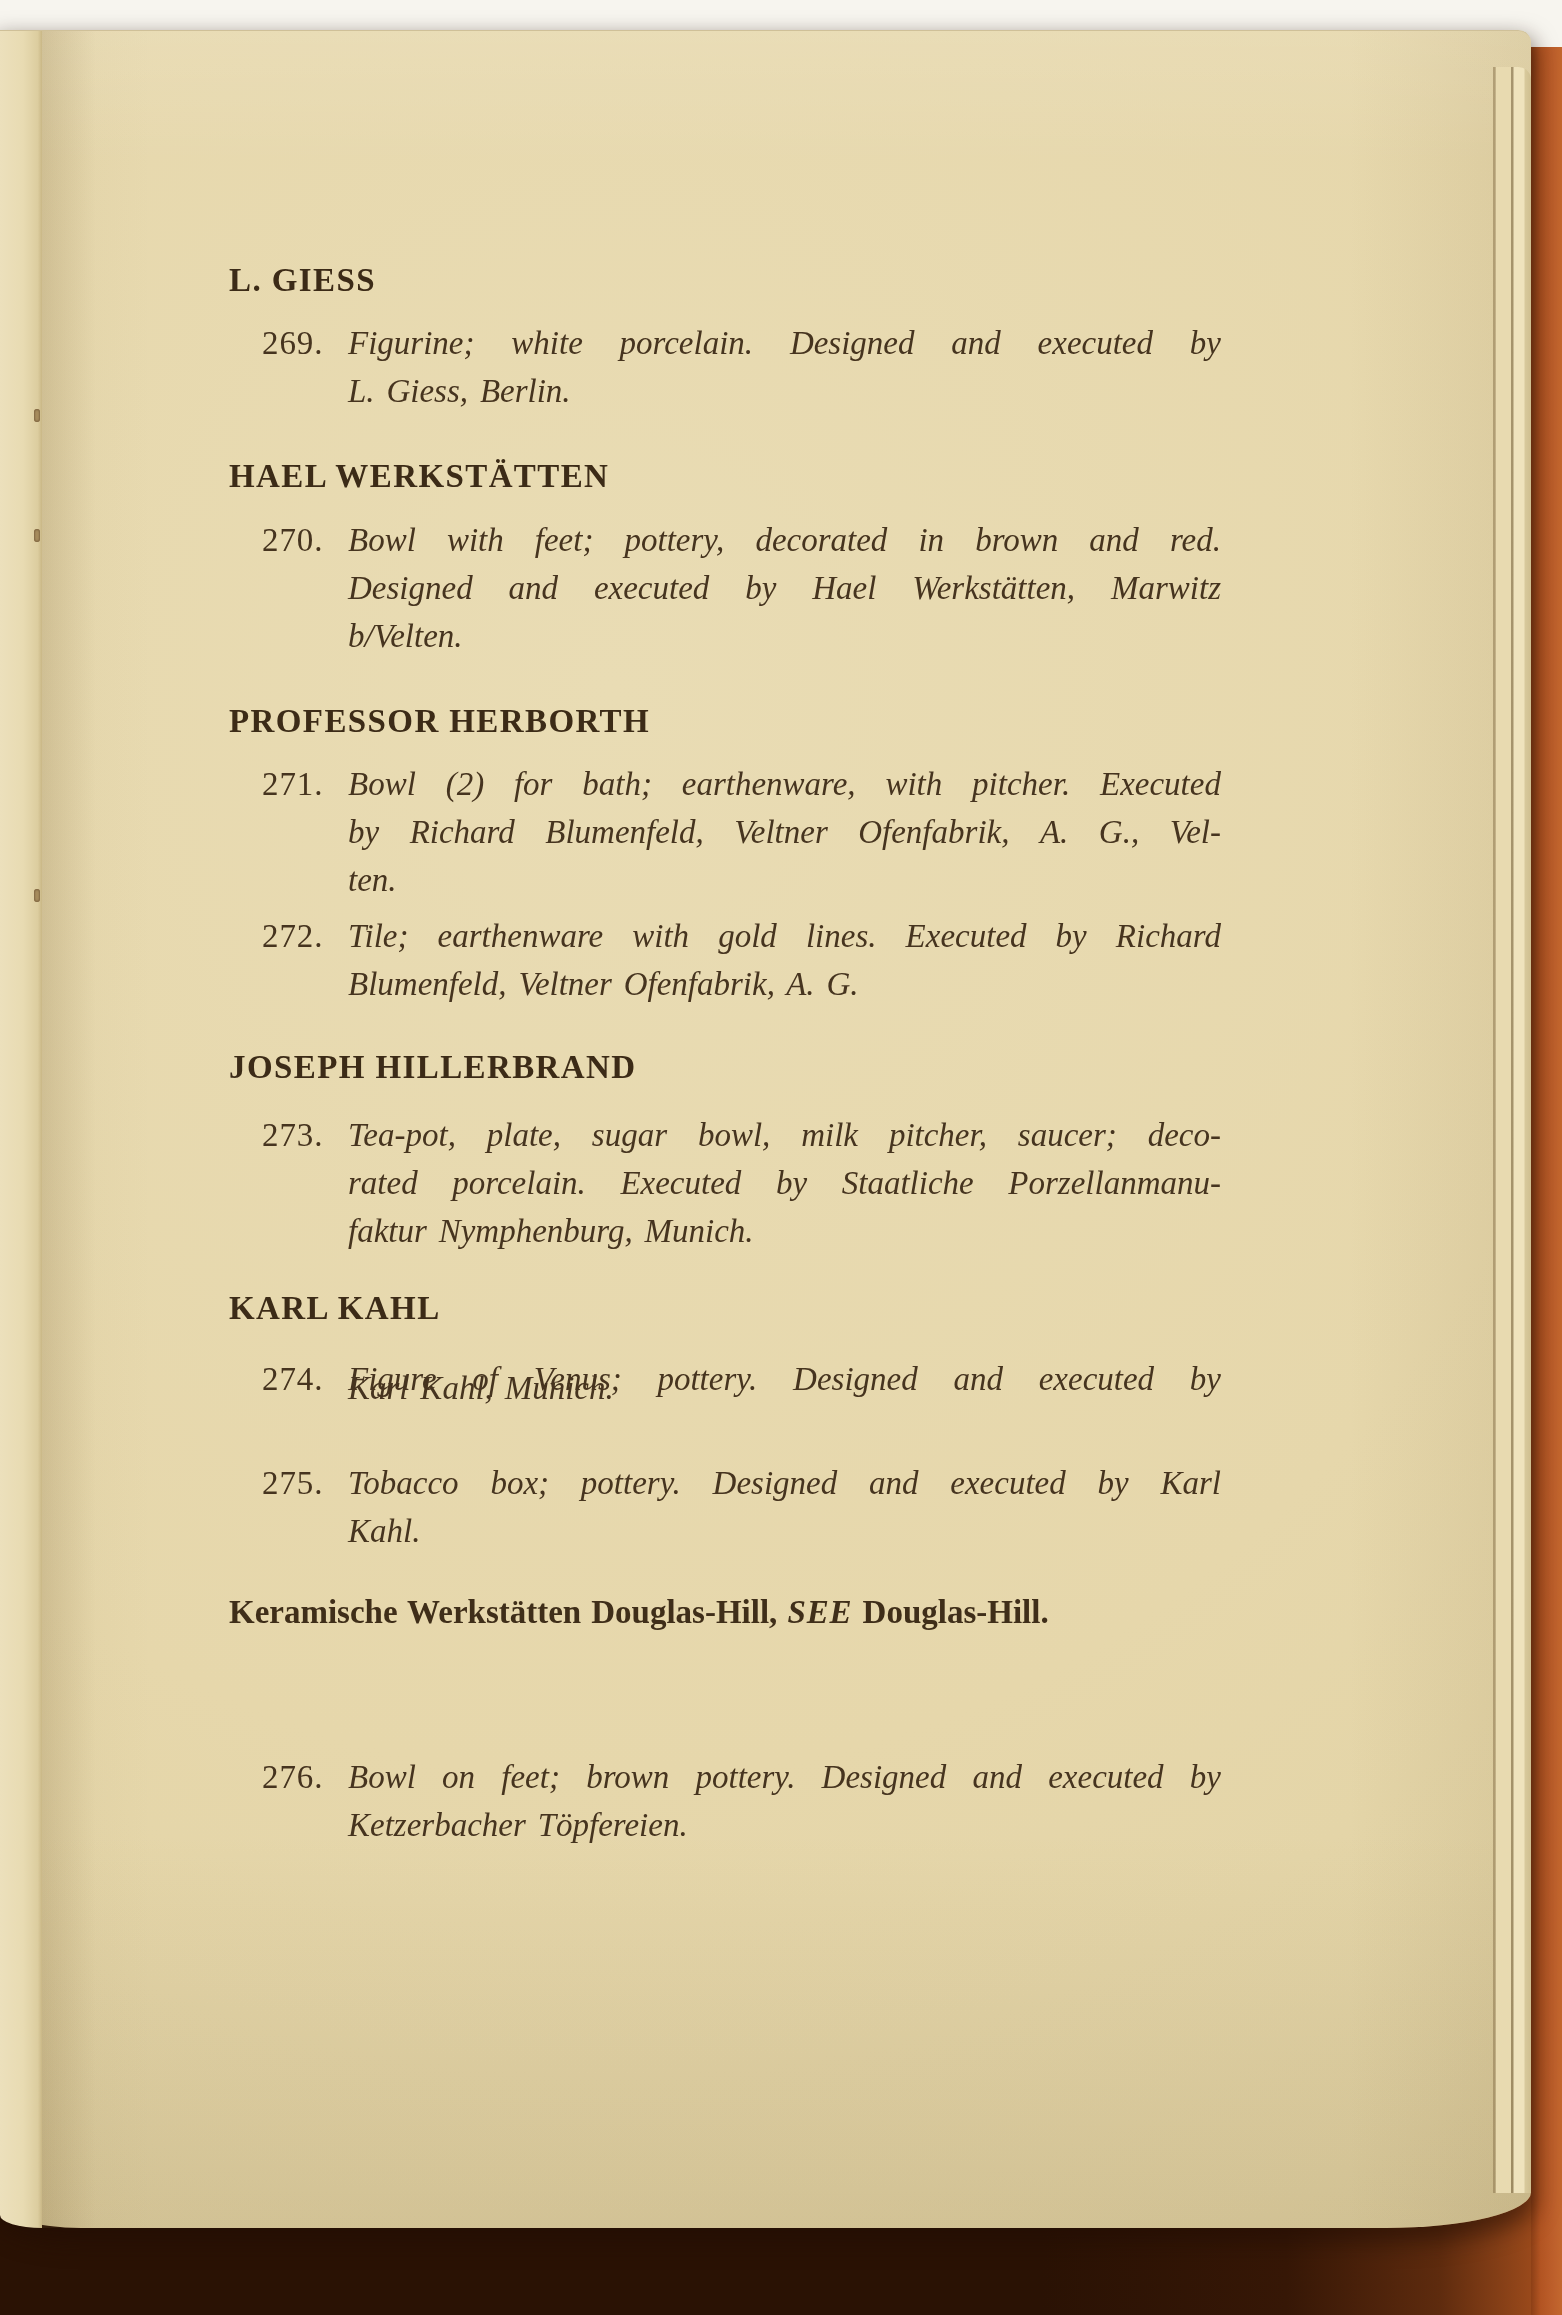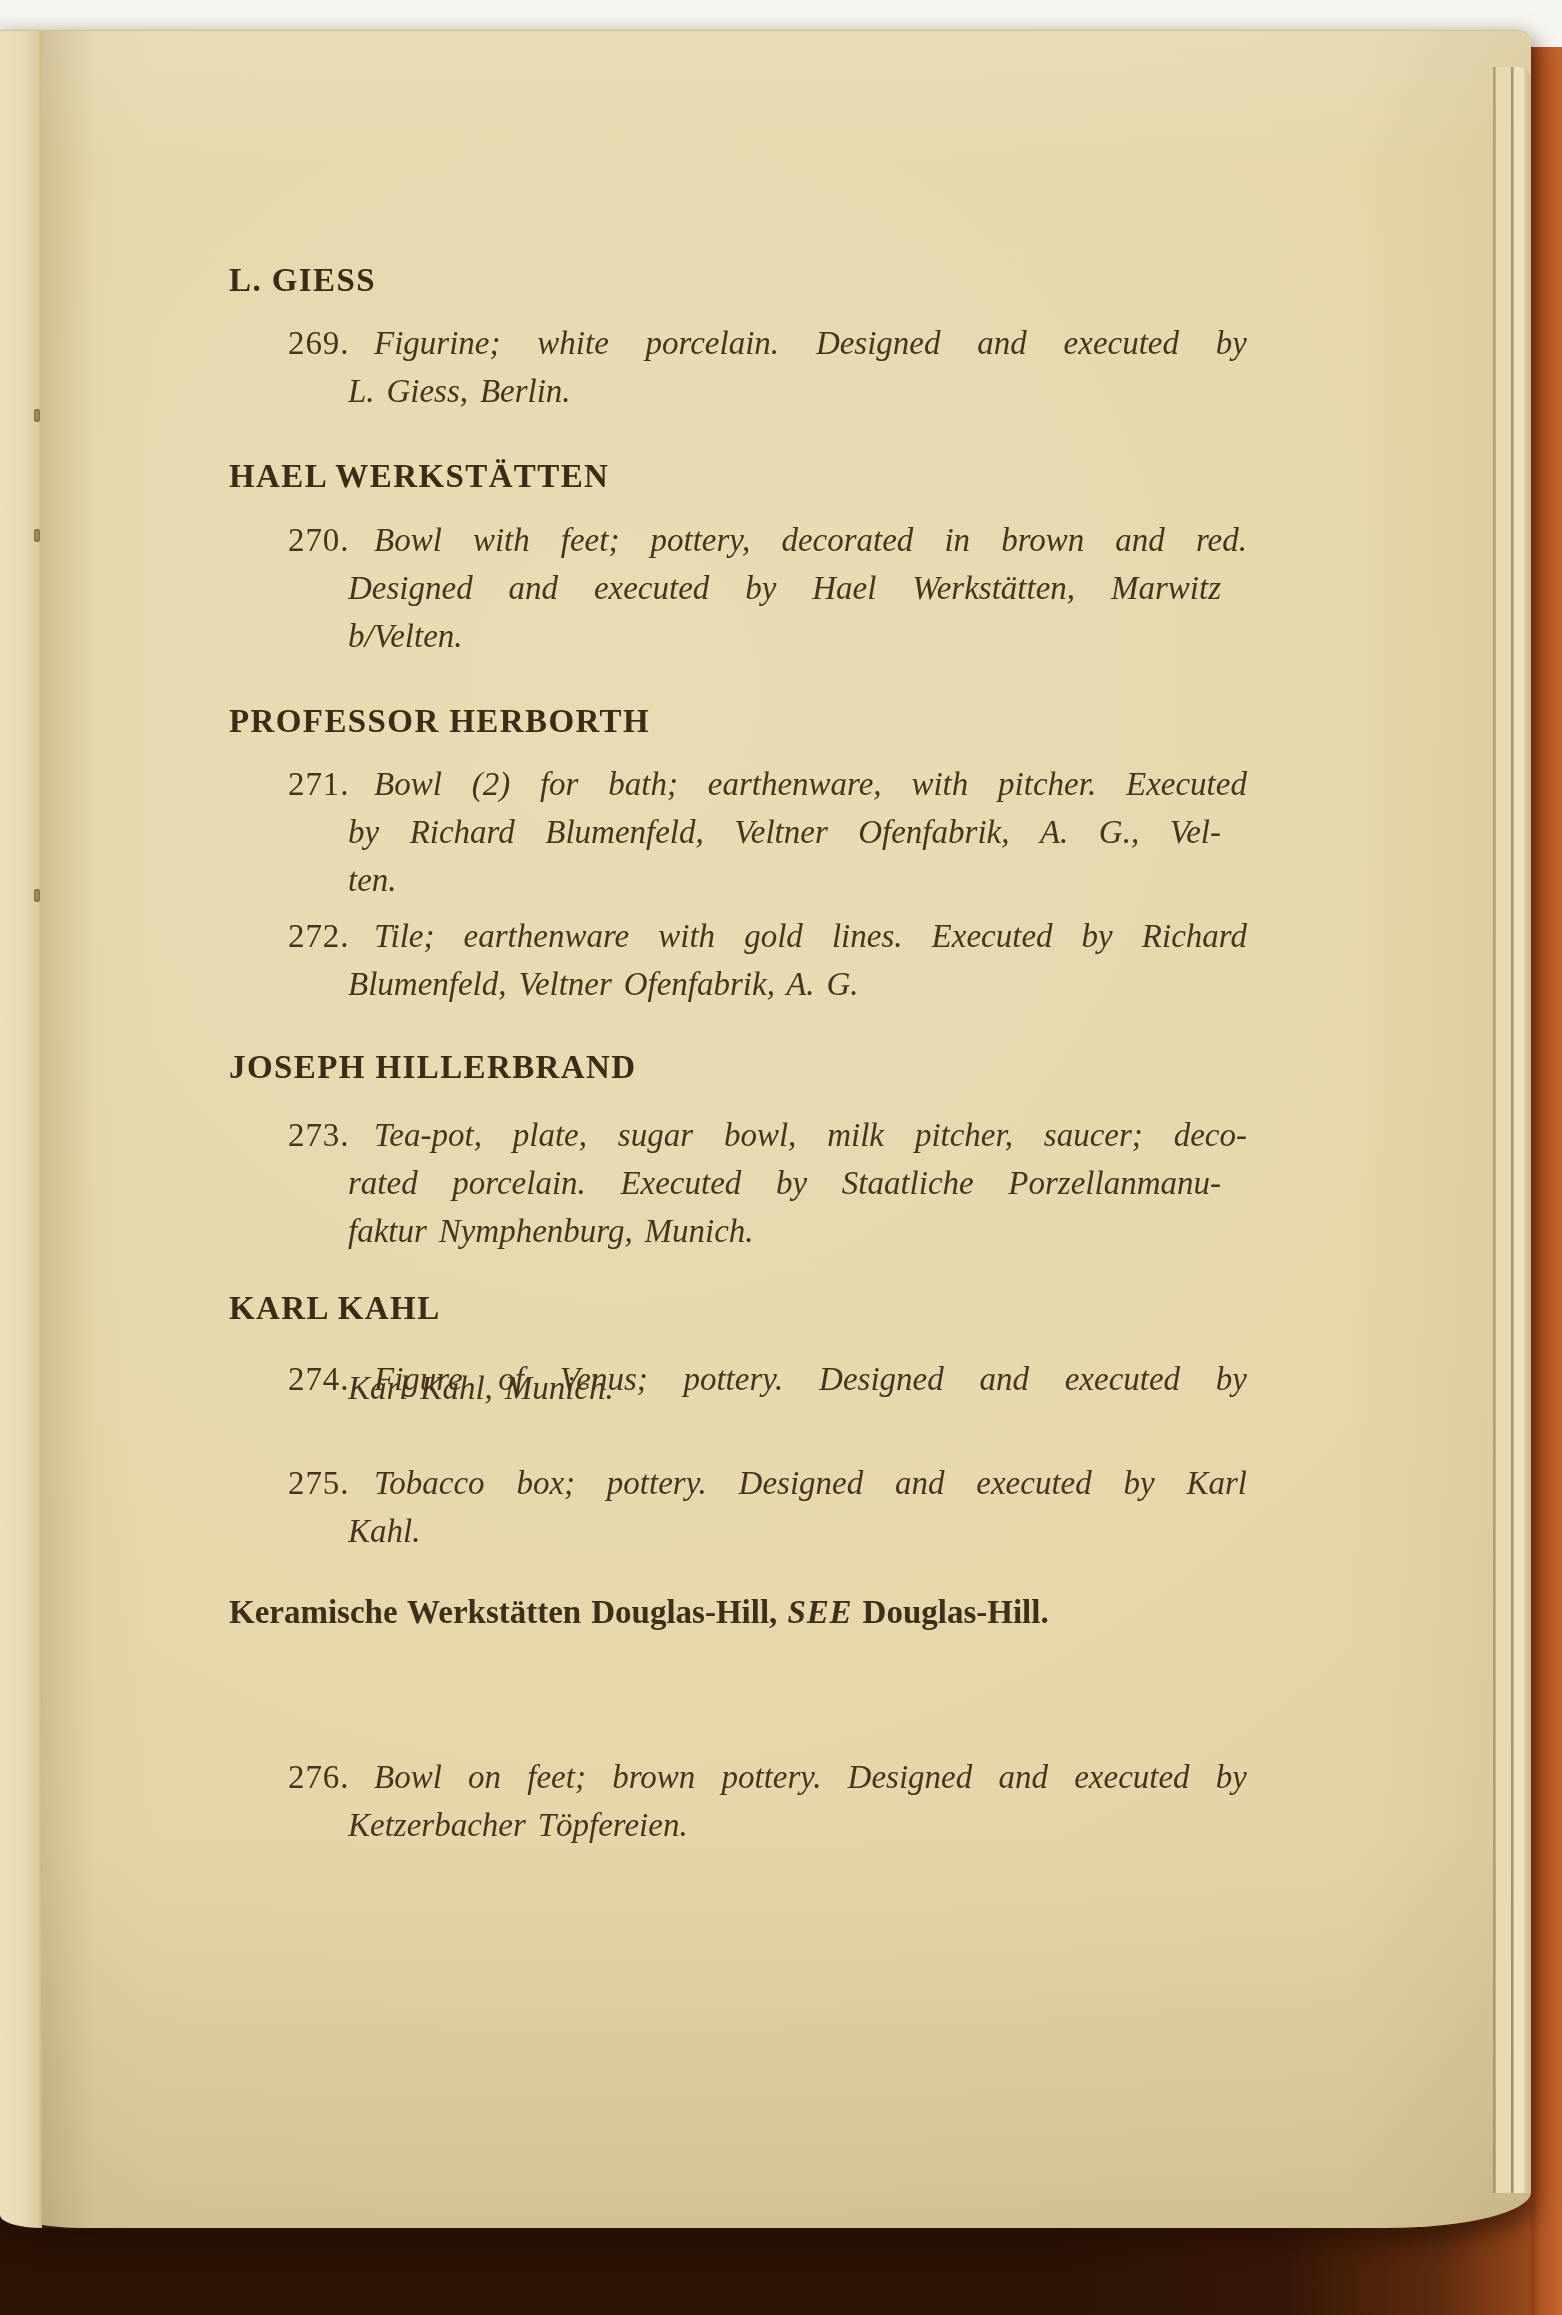--- a/index.html
+++ b/index.html
@@ -65,21 +65,21 @@
 
   
   .h {
     position:absolute; font-weight:bold; font-size:33px; line-height:33px;
     letter-spacing:1.4px; color:#3c2b17; white-space:nowrap;
   }
   .ln {
     position:absolute; height:48px; font-size:33px; line-height:48px;
     font-style:italic; color:#46341f; white-space:nowrap;
   }
-  .jflex { display:flex;margin-left:26px; }
+  .jflex { display:flex; }
   .num {
     flex:0 0 68px; font-style:normal; font-size:33px; color:#46341f;
     letter-spacing:0.9px;
   }
   .jwords { flex:1 1 auto; margin-left:18px; display:flex; justify-content:space-between; }
   .jfull  { display:flex; justify-content:space-between; }
   .last { word-spacing:3.6px; }
 
   .xref {
     position:absolute; font-weight:bold; font-size:33px; line-height:40px;

